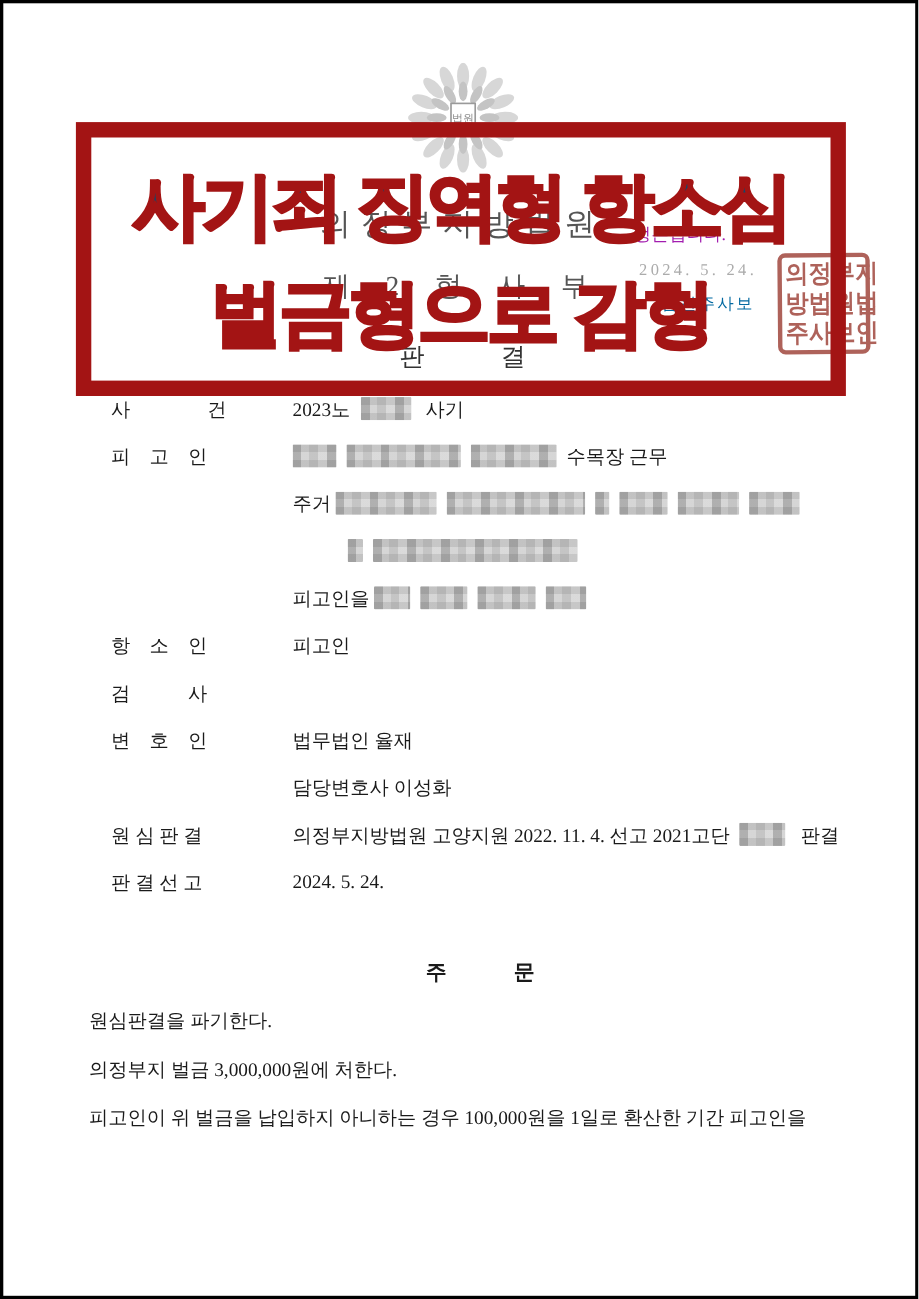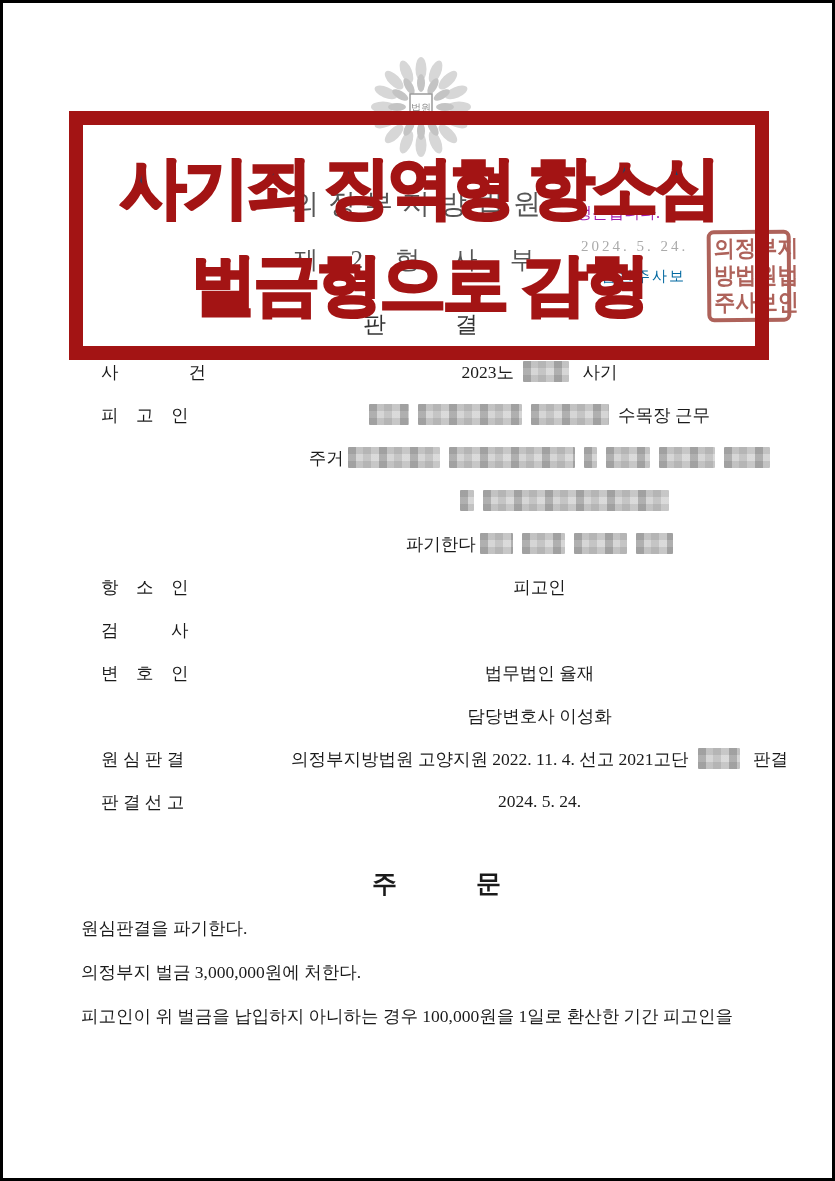--- a/index.html
+++ b/index.html
@@ -50,35 +50,35 @@
     font-family:"Liberation Sans","DejaVu Sans",sans-serif;
     font-weight:900;font-size:66px;line-height:97px;
     letter-spacing:-3px;color:#0c4a6e;
     -webkit-text-stroke:3px #a31414;
     white-space:nowrap;
   }
   
   .doc-body{position:absolute;left:78px;top:347px;width:712px;z-index:1;margin-left:20px;}
   .row{display:flex;height:43px;align-items:center;font-size:17.5px;}
   .lbl{width:165px;flex:none;white-space:pre;}
-  .val{flex:1;display:flex;align-items:center;white-space:pre;justify-content:center;}
+  .val{flex:1;display:flex;align-items:center;white-space:pre;}
   .indent{margin-left:50px;}
   .rd{
     display:inline-block;height:21px;border-radius:1px;margin-right:9px;
     background-color:#d8d8d8;
     background-image:
       repeating-linear-gradient(90deg, rgba(110,110,110,.38) 0 8px, rgba(205,205,205,.18) 8px 15px, rgba(160,160,160,.34) 15px 23px, rgba(228,228,228,.2) 23px 31px),
       repeating-linear-gradient(0deg, rgba(130,130,130,.28) 0 7px, rgba(215,215,215,.22) 7px 14px);
   }
   .rd:last-child{margin-right:0;}
   .gap-l{margin-left:9px;}
   
   .order{position:absolute;left:78px;top:858px;width:712px;z-index:1;}
   .order-heading{height:45px;display:flex;align-items:center;justify-content:center;
-    font-size:25px;font-weight:700;white-space:pre;letter-spacing:1px;}
+    font-size:19px;font-weight:700;white-space:pre;letter-spacing:1px;}
   .order-line{height:44px;display:flex;align-items:center;font-size:17.5px;}
 </style>
 </head>
 <body>
 
 <div class="page">
 
   <div class="emblem">
     <svg width="116" height="100" viewBox="0 0 116 100" xmlns="http://www.w3.org/2000/svg">
       <g transform="translate(58,50)">
@@ -157,21 +157,21 @@
       <span class="val"><span>주거 </span><span class="rd" style="width:92px"></span><span class="rd" style="width:126px"></span><span class="rd" style="width:13px"></span><span class="rd" style="width:44px"></span><span class="rd" style="width:56px"></span><span class="rd" style="width:46px"></span></span>
     </div>
 
     <div class="row">
       <span class="lbl"></span>
       <span class="val indent"><span class="rd" style="width:14px"></span><span class="rd" style="width:186px"></span></span>
     </div>
 
     <div class="row">
       <span class="lbl"></span>
-      <span class="val"><span>파기한다 </span><span class="rd" style="width:33px"></span><span class="rd" style="width:43px"></span><span class="rd" style="width:53px"></span><span class="rd" style="width:37px"></span></span>
+      <span class="val"><span>피고인을 </span><span class="rd" style="width:33px"></span><span class="rd" style="width:43px"></span><span class="rd" style="width:53px"></span><span class="rd" style="width:37px"></span></span>
     </div>
 
     <div class="row">
       <span class="lbl">항　소　인</span>
       <span class="val">피고인</span>
     </div>
 
     <div class="row">
       <span class="lbl">검　　　사</span>
       <span class="val"></span>

